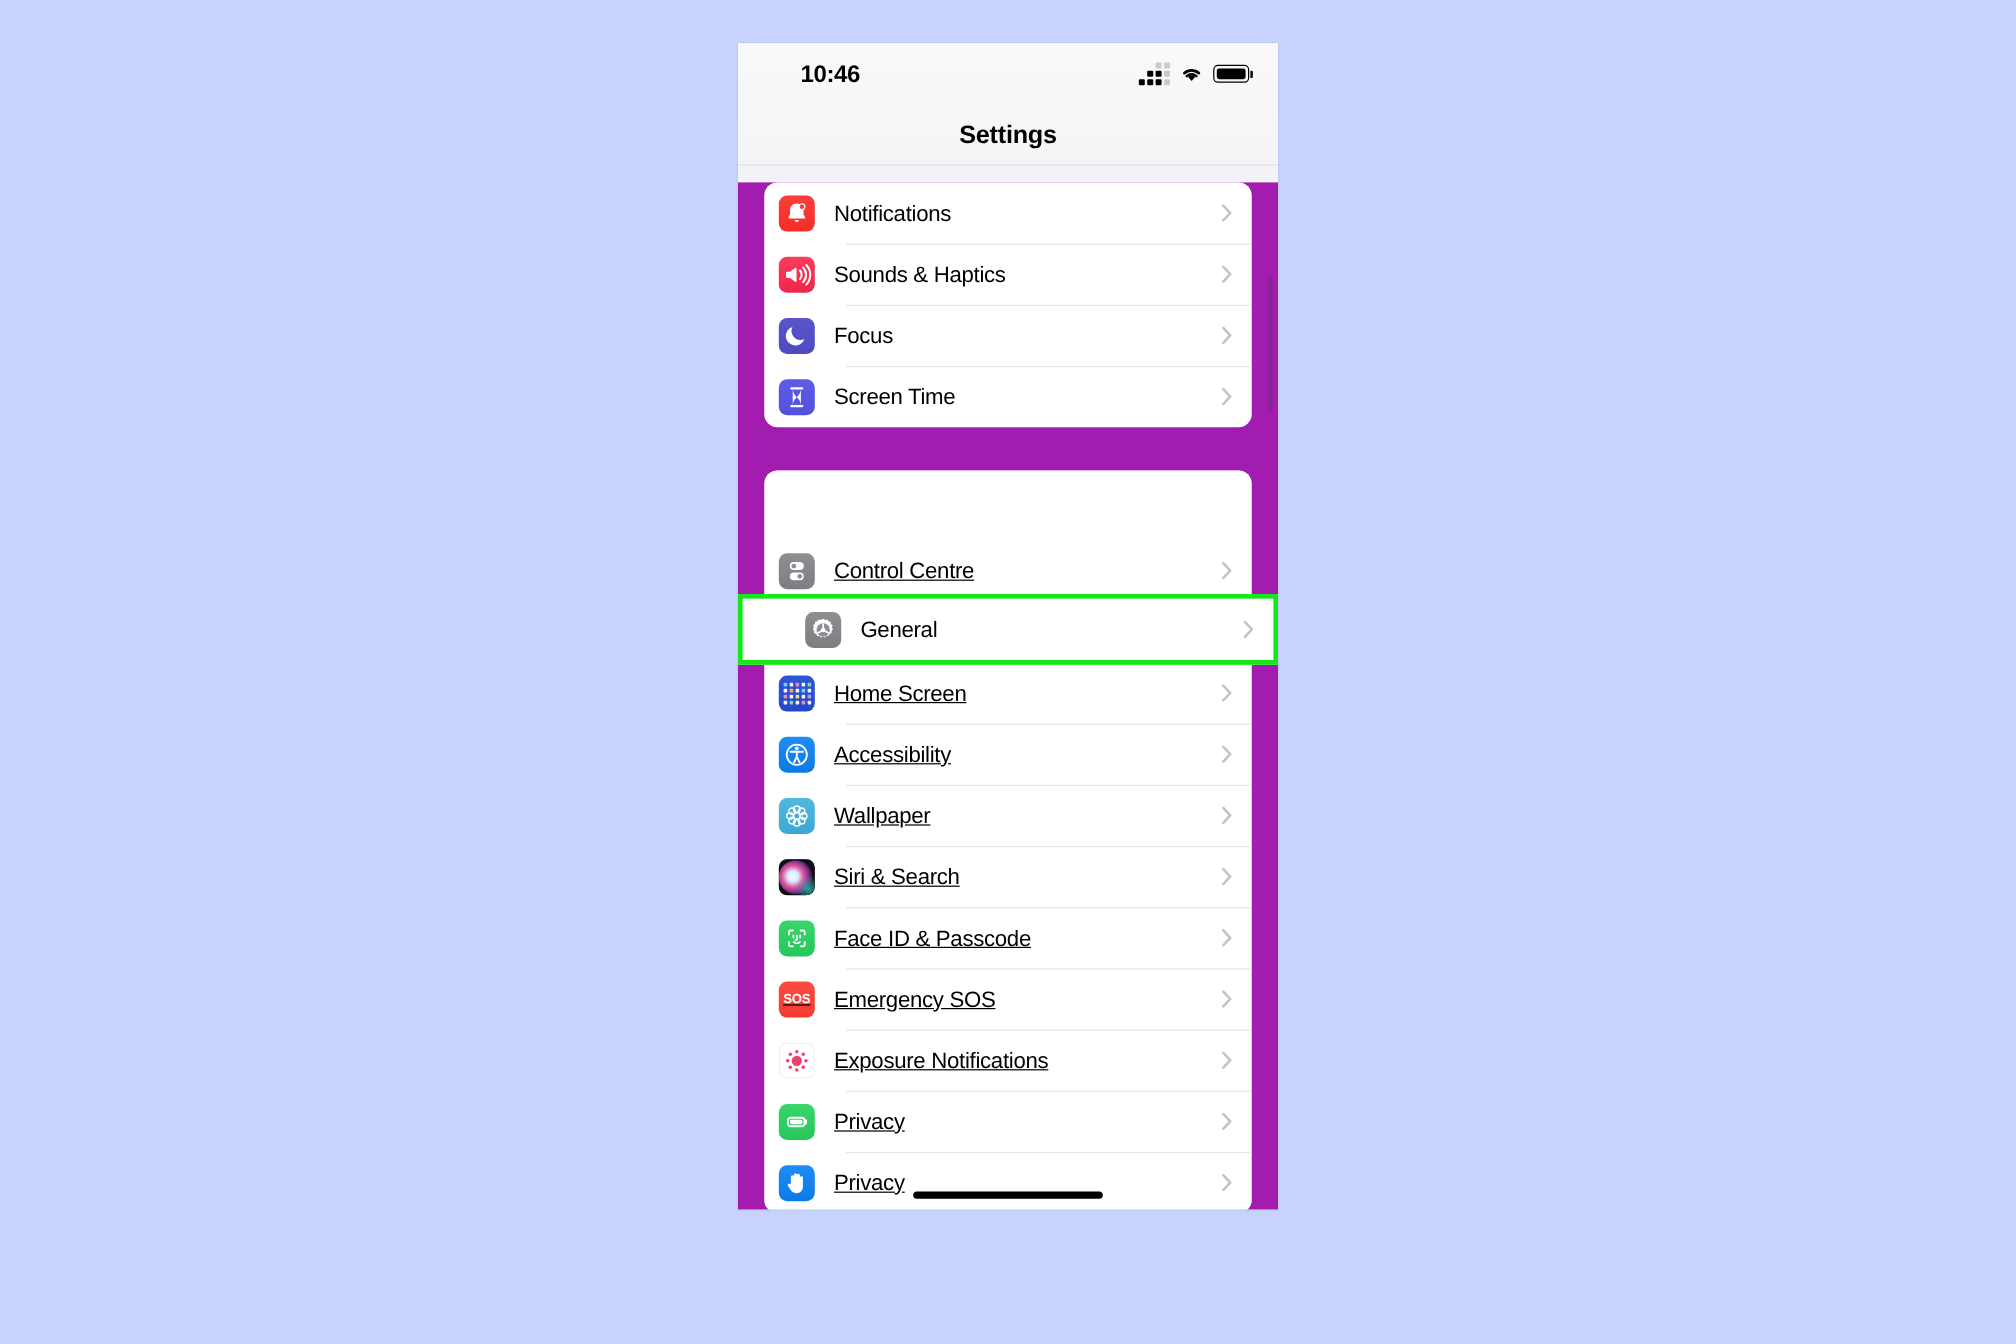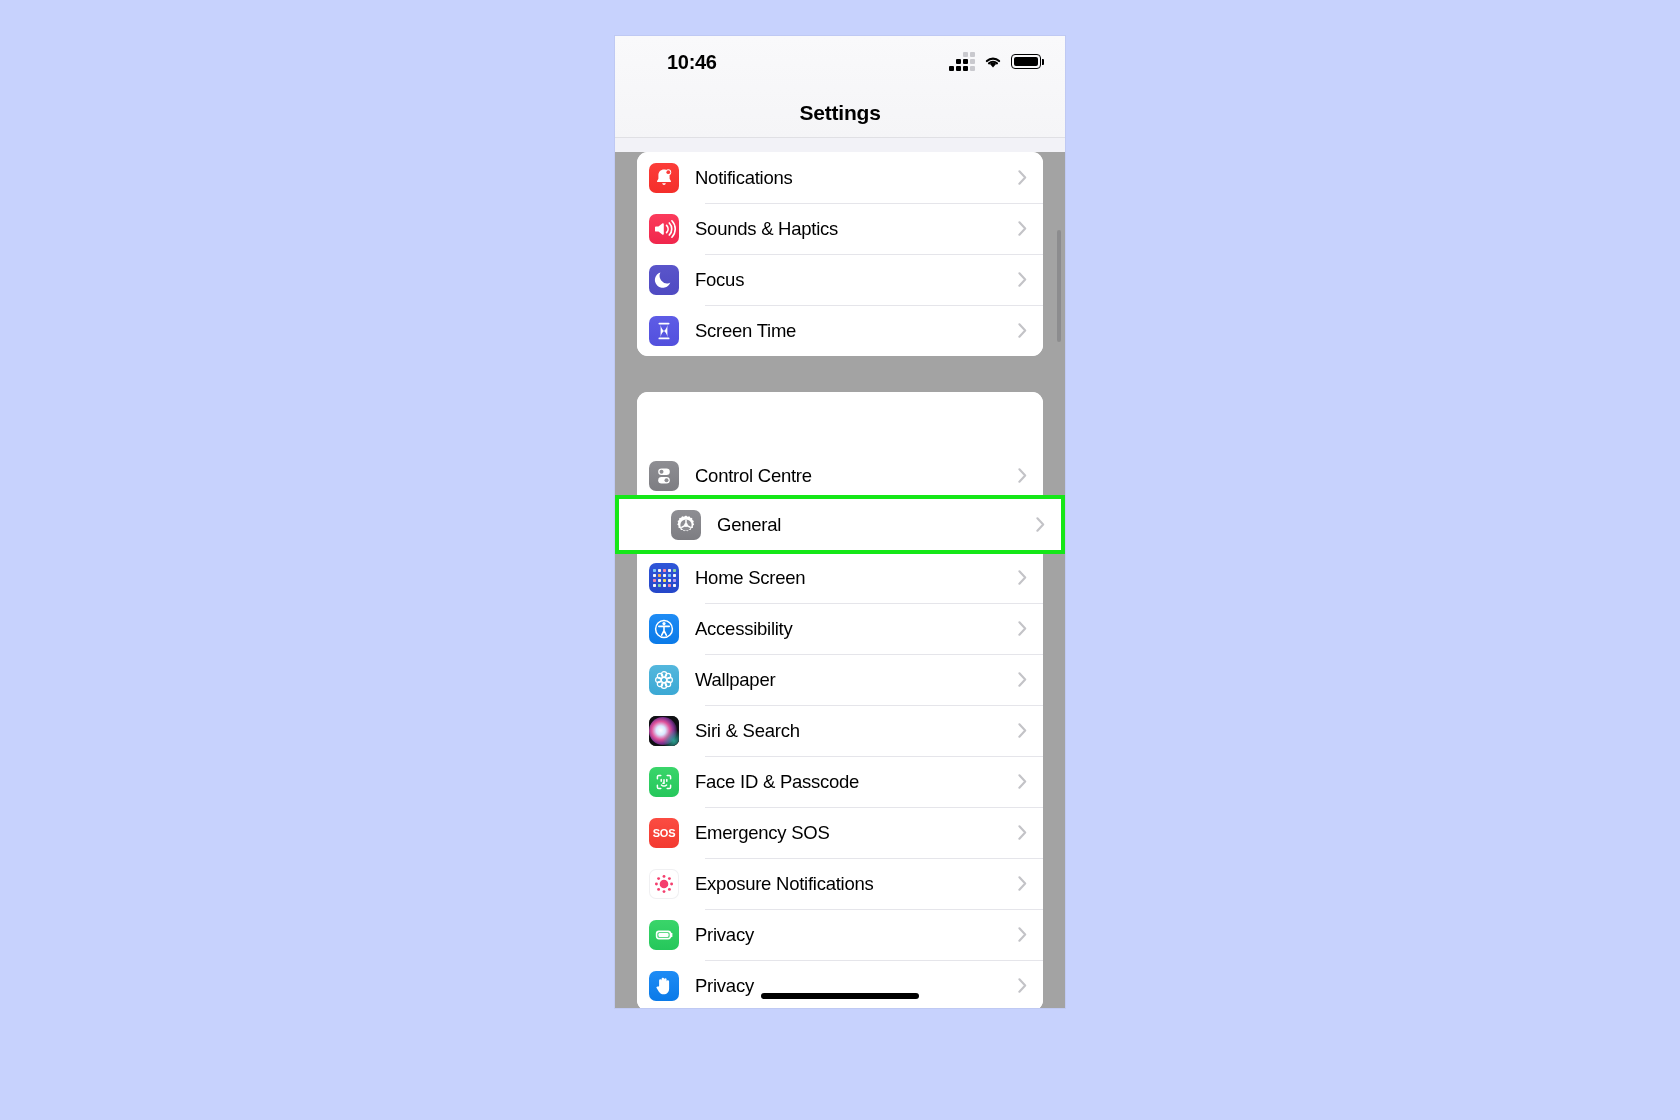--- a/index.html
+++ b/index.html
@@ -79,31 +79,31 @@
     background: linear-gradient(180deg,#f7f7f9 0%, #f5f5f7 100%);
     display: flex; align-items: center; justify-content: center;
     border-bottom: 1px solid #e0e0e4;
   }
   #navbar .title { font-size: 21px; font-weight: 700; color:#000; letter-spacing:-0.2px; }
 
   
   #content {
     position: relative;
     height: calc(100% - 102px);
-    background: #a3a3a3;
+    background: #a21caf;
     padding: 0 22px;
   }
 
   .group {
     background: #ffffff;
     border-radius: 11px;
     overflow: hidden;
   }
   .group.first { margin-top: 14px; }
-  .group.second { margin-top: 36px; }
+  .group.second { margin-top: 36px; text-decoration: underline; }
 
   .row {
     display: flex;
     align-items: center;
     height: 51px;
     padding-left: 12px;
     position: relative;
     background: #fff;
   }
   .row + .row::before {

